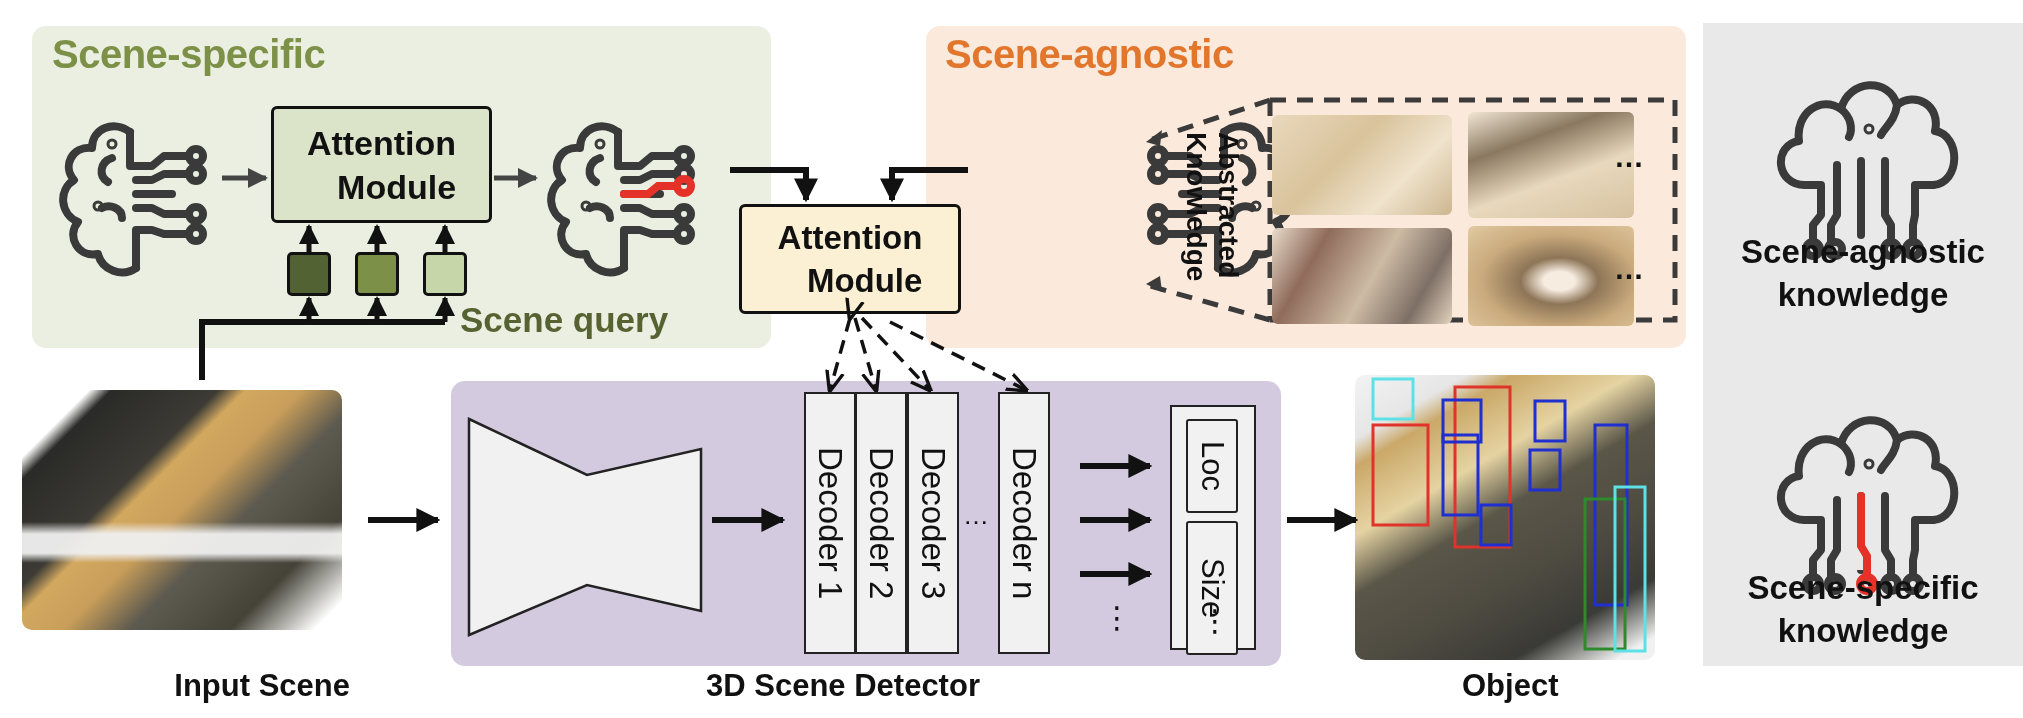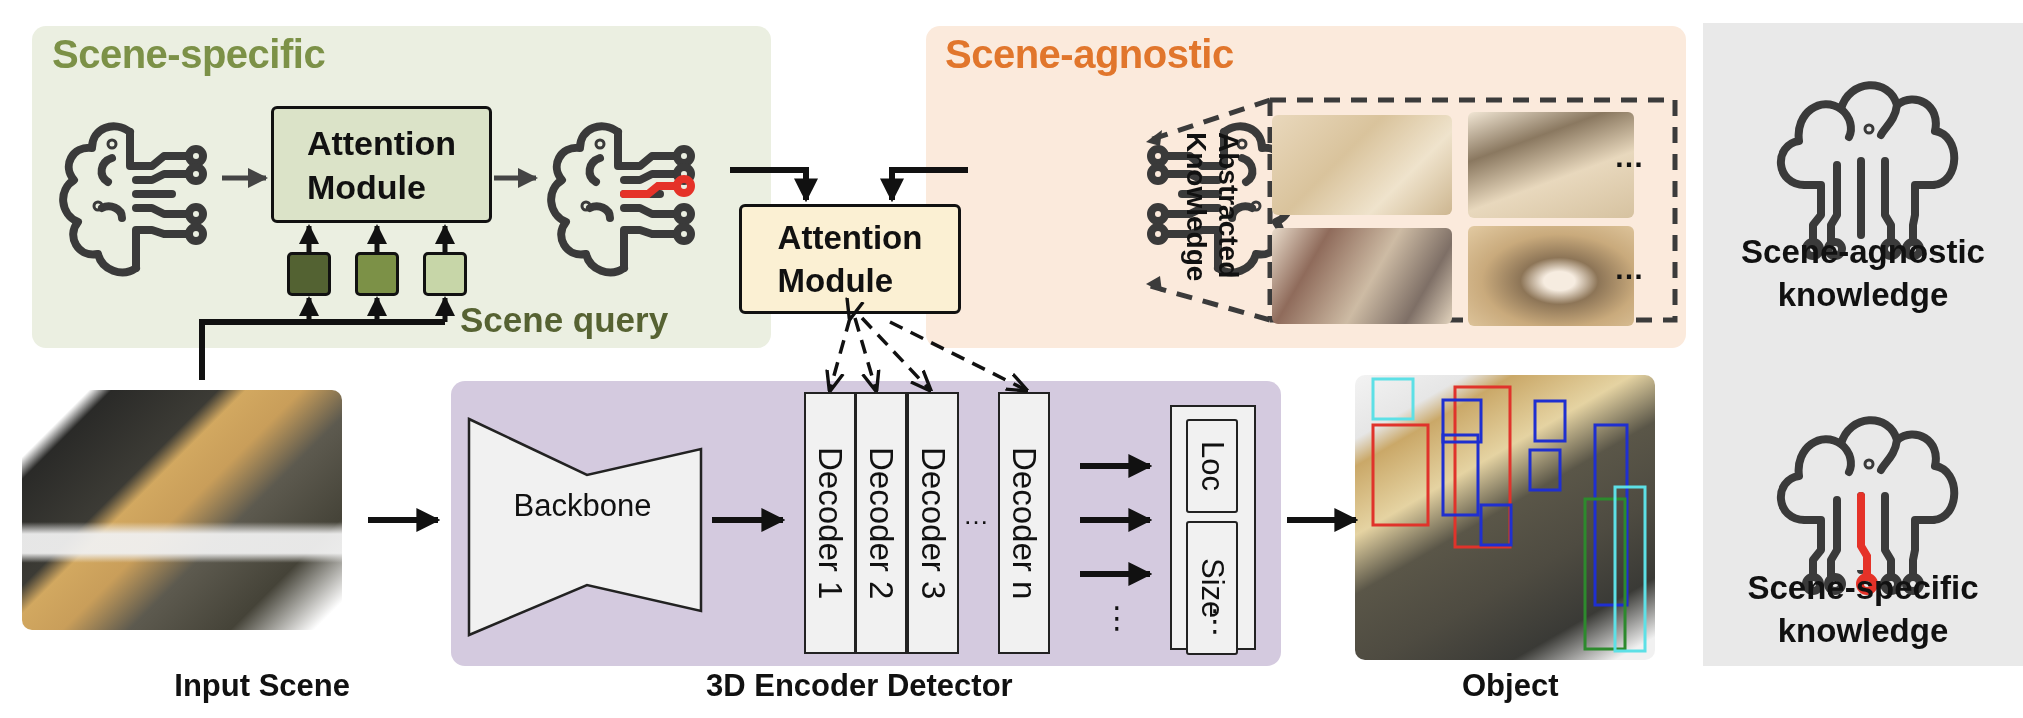--- a/index.html
+++ b/index.html
@@ -8,21 +8,21 @@
   .abs { position:absolute; }
   .panel { position:absolute; border-radius:14px; }
   .panel-green { left:32px; top:26px; width:739px; height:322px; background:#ebefe1; }
   .panel-orange { left:926px; top:26px; width:760px; height:322px; background:#fbeadc; }
   .panel-gray { left:1703px; top:23px; width:320px; height:643px; background:#e9e9e9; border-radius:0; }
   .panel-purple { left:451px; top:381px; width:830px; height:285px; background:#d4cadf; }
   .title { position:absolute; font-weight:bold; font-size:40px; letter-spacing:-0.5px; }
   .title-green { left:52px; top:32px; color:#7c9147; }
   .title-orange { left:945px; top:32px; color:#e1762c; }
   .box { position:absolute; border:3px solid #111; border-radius:6px; box-sizing:border-box;
-         display:flex; align-items:center; justify-content:center; text-align:left;
+         display:flex; align-items:center; justify-content:center; text-align:right;
          font-weight:bold; color:#111; }
   .attn1 { left:271px; top:106px; width:221px; height:117px; background:#dbe3c8; font-size:34px; line-height:44px; }
   .attn2 { left:739px; top:204px; width:222px; height:110px; background:#fbf0d3; font-size:33px; line-height:43px; }
   .q { position:absolute; top:252px; width:44px; height:44px; border:3px solid #111; border-radius:5px; box-sizing:border-box; }
   .label { position:absolute; font-weight:bold; color:#111; text-align:center; }
   .dec { position:absolute; top:392px; width:52px; height:262px; background:#f1f1f1;
          border:2px solid #222; box-sizing:border-box; display:flex; align-items:center; justify-content:center; }
   .dec span { writing-mode:vertical-rl; font-size:33px; color:#111; white-space:nowrap; }
   .headbox { position:absolute; left:1170px; top:405px; width:86px; height:245px; background:#f1f1f1; border:2px solid #222; box-sizing:border-box; }
   .subhead { position:absolute; left:14px; width:52px; background:#f1f1f1; border:2px solid #222; border-radius:3px; box-sizing:border-box;
@@ -157,21 +157,20 @@
   background:
    linear-gradient(180deg, transparent 0%, transparent 55%, rgba(240,240,240,0.95) 60%, rgba(240,240,240,0.95) 68%, transparent 72%),
    linear-gradient(135deg,#ffffff 0%,#ffffff 12%,#2a2a28 16%,#3c3b35 35%,#d2a860 40%,#c99e5a 50%,#5d5a4f 62%,#454338 80%,#ffffff 95%);"></div>
 <div class="label" style="left:90px;top:668px;width:260px;text-align:right;font-size:31px">Input Scene</div>
 
 <svg class="abs" style="left:465px;top:415px" width="240" height="225">
   <path d="M6 6 L232 62 L232 196 L6 220 Z" fill="none"></path>
   <path d="M4 4 L122 60 L236 34 L236 196 L122 170 L4 220 Z" fill="#f1f1f1" stroke="#222" stroke-width="2.5"></path>
 </svg>
 <div class="abs" style="left:480px;top:485px;width:205px;text-align:center;font-size:31px;line-height:42px;color:#111">
-  <div>Backbone</div>
 </div>
 
 <div class="dec" style="left:804px">
     <span>Decoder 1</span>
   </div>
 <div class="dec" style="left:855px">
     <span>Decoder 2</span>
   </div>
 <div class="dec" style="left:907px">
     <span>Decoder 3</span>
@@ -185,21 +184,21 @@
   <div class="subhead" style="top:12px;height:94px">
       <span>Loc</span>
     </div>
   <div class="subhead" style="top:114px;height:136px;height:134px">
       <span>Size</span>
     </div>
   <div class="abs" style="left:28px;top:196px;font-size:30px;color:#111">⋮</div>
 </div>
 <div class="abs" style="left:1102px;top:600px;font-size:30px;color:#111">⋮</div>
 
-<div class="label" style="left:706px;top:668px;width:330px;text-align:left;font-size:31px">3D Encoder Detector</div>
+<div class="label" style="left:706px;top:668px;width:330px;text-align:left;font-size:31px">3D Scene Detector</div>
 
 <div class="scene-img" style="left:1355px;top:375px;width:300px;height:285px;border-radius:10px;
   background: linear-gradient(150deg,#f3f3f3 0%,#e6e6e6 14%,#caa868 20%,#e5d3a2 35%,#5a5648 48%,#4e4b41 65%,#3a3a36 82%,#f1f1f1 95%);">
   <svg width="300" height="285">
     <g fill="none" stroke-width="3">
       <rect x="18" y="4" width="40" height="40" stroke="#5de0e6"></rect>
       <rect x="18" y="50" width="55" height="100" stroke="#e0332b"></rect>
       <rect x="100" y="12" width="55" height="160" stroke="#e0332b"></rect>
       <rect x="88" y="25" width="38" height="42" stroke="#1f2fd0"></rect>
       <rect x="180" y="26" width="30" height="40" stroke="#1f2fd0"></rect>

